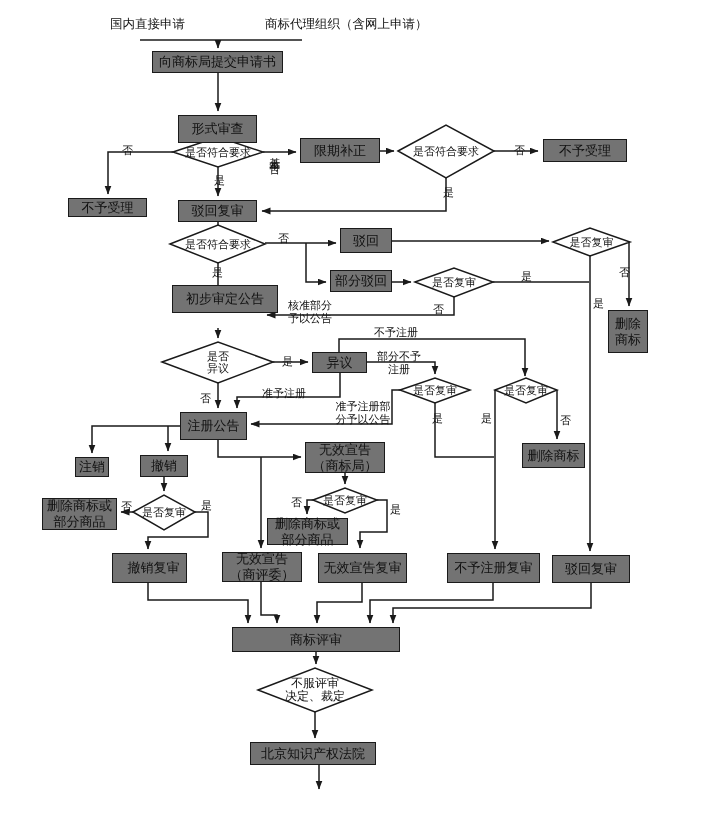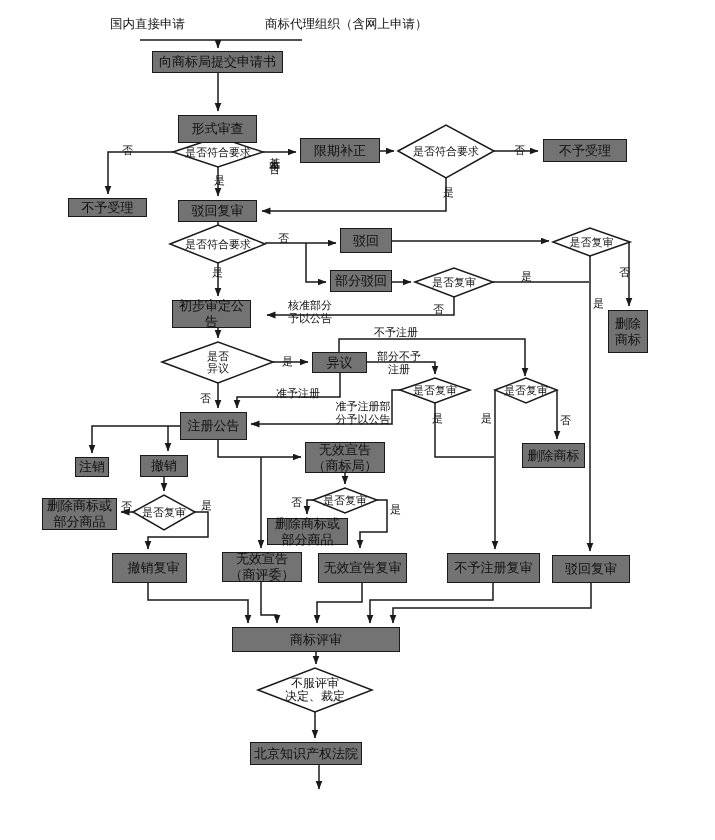--- a/index.html
+++ b/index.html
@@ -97,40 +97,40 @@
   <div class="box" style="left:152px;top:51px;width:131px;height:22px;">向商标局提交申请书</div>
   <div class="box" style="left:178px;top:115px;width:79px;height:28px;">形式审查</div>
   <div class="box" style="left:68px;top:198px;width:79px;height:19px;">不予受理</div>
   <div class="box" style="left:300px;top:138px;width:80px;height:25px;">限期补正</div>
   <div class="box" style="left:543px;top:139px;width:84px;height:23px;">不予受理</div>
   <div class="box" style="left:178px;top:200px;width:79px;height:22px;">驳回复审</div>
   <div class="box" style="left:340px;top:228px;width:52px;height:25px;">驳回</div>
   <div class="box" style="left:330px;top:270px;width:62px;height:22px;">部分驳回</div>
   <div class="box" style="left:608px;top:310px;width:40px;height:43px;">删除
 商标</div>
-  <div class="box" style="left:172px;top:300px;width:79px;height:28px;">初步审定公告</div>
+  <div class="box" style="left:172px;top:285px;width:106px;height:28px;">初步审定公告</div>
   <div class="box" style="left:312px;top:352px;width:55px;height:21px;">异议</div>
   <div class="box" style="left:180px;top:412px;width:67px;height:28px;">注册公告</div>
   <div class="box" style="left:75px;top:457px;width:34px;height:20px;">注销</div>
   <div class="box" style="left:140px;top:455px;width:48px;height:22px;">撤销</div>
   <div class="box" style="left:305px;top:442px;width:80px;height:31px;">无效宣告
 （商标局）</div>
   <div class="box" style="left:42px;top:498px;width:75px;height:32px;">删除商标或
 部分商品</div>
   <div class="box" style="left:267px;top:518px;width:81px;height:27px;">删除商标或
 部分商品</div>
   <div class="box" style="left:522px;top:443px;width:63px;height:25px;">删除商标</div>
   <div class="box" style="left:112px;top:553px;width:75px;height:30px;padding-left:8px;">撤销复审</div>
   <div class="box" style="left:222px;top:552px;width:80px;height:30px;">无效宣告
 （商评委）</div>
   <div class="box" style="left:318px;top:553px;width:89px;height:30px;">无效宣告复审</div>
   <div class="box" style="left:447px;top:553px;width:93px;height:30px;">不予注册复审</div>
   <div class="box" style="left:552px;top:555px;width:78px;height:28px;">驳回复审</div>
   <div class="box" style="left:232px;top:627px;width:168px;height:25px;">商标评审</div>
-  <div class="box" style="left:250px;top:742px;width:112px;height:23px;">北京知识产权法院</div>
+  <div class="box" style="left:250px;top:742px;width:126px;height:23px;">北京知识产权法院</div>
 
   <div class="dtext" style="left:175px;top:140px;width:86px;height:24px;">是否符合要求</div>
   <div class="dtext" style="left:400px;top:140px;width:92px;height:22px;">是否符合要求</div>
   <div class="dtext" style="left:172px;top:232px;width:92px;height:24px;">是否符合要求</div>
   <div class="dtext" style="left:415px;top:271px;width:78px;height:22px;">是否复审</div>
   <div class="dtext" style="left:553px;top:231px;width:77px;height:22px;">是否复审</div>
   <div class="dtext" style="left:180px;top:348px;width:76px;height:28px;">是否
 异议</div>
   <div class="dtext" style="left:400px;top:380px;width:70px;height:20px;">是否复审</div>
   <div class="dtext" style="left:495px;top:380px;width:62px;height:20px;">是否复审</div>
@@ -150,21 +150,21 @@
   <div class="elabel" style="left:433px;top:303px;">否</div>
   <div class="elabel" style="left:286px;top:299px;width:48px;">核准部分
 予以公告</div>
   <div class="elabel" style="left:619px;top:266px;">否</div>
   <div class="elabel" style="left:593px;top:297px;">是</div>
   <div class="elabel" style="left:282px;top:355px;">是</div>
   <div class="elabel" style="left:200px;top:392px;">否</div>
   <div class="elabel" style="left:374px;top:326px;">不予注册</div>
   <div class="elabel" style="left:374px;top:350px;width:50px;">部分不予
 注册</div>
-  <div class="elabel" style="left:276px;top:387px;">准予注册</div>
+  <div class="elabel" style="left:262px;top:387px;">准予注册</div>
   <div class="elabel" style="left:332px;top:400px;width:62px;">准予注册部
 分予以公告</div>
   <div class="elabel" style="left:432px;top:412px;">是</div>
   <div class="elabel" style="left:481px;top:412px;">是</div>
   <div class="elabel" style="left:560px;top:414px;">否</div>
   <div class="elabel" style="left:121px;top:500px;">否</div>
   <div class="elabel" style="left:201px;top:499px;">是</div>
   <div class="elabel" style="left:291px;top:496px;">否</div>
   <div class="elabel" style="left:390px;top:503px;">是</div>
 

